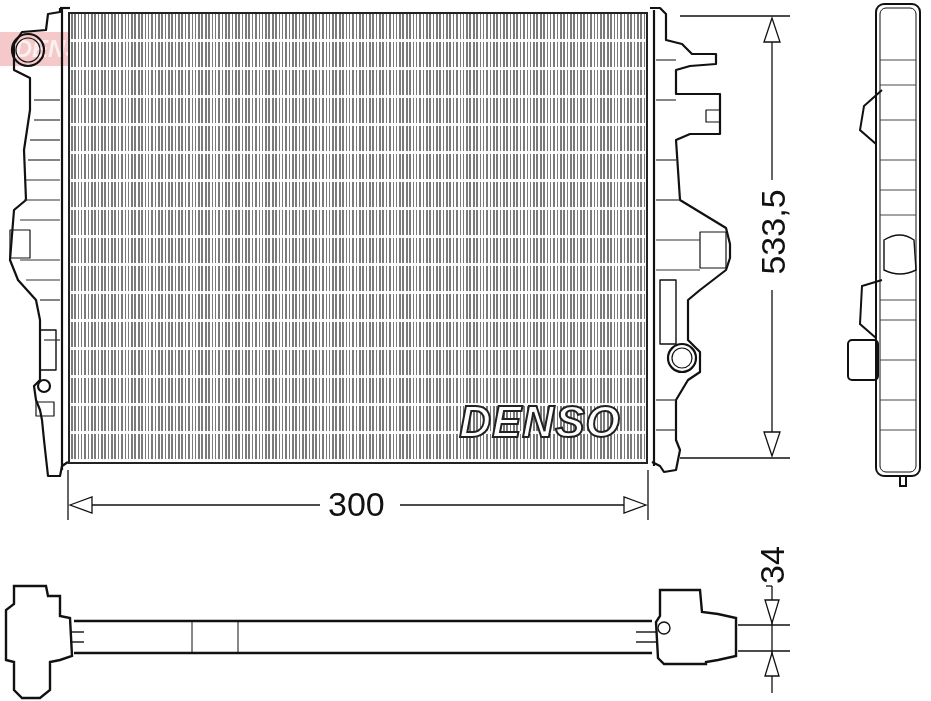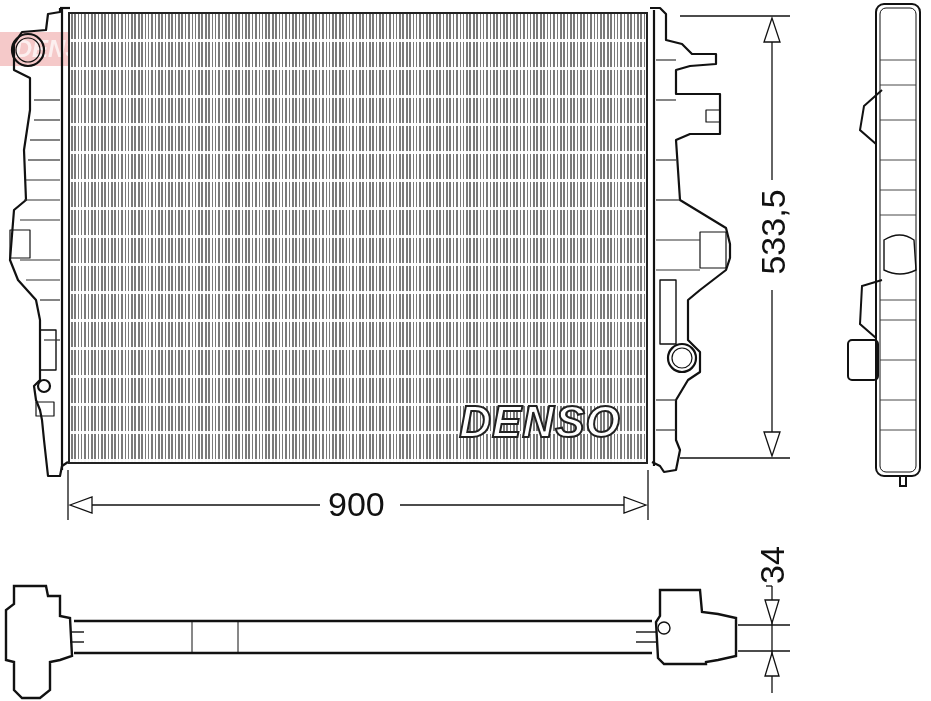--- a/index.html
+++ b/index.html
@@ -154,16 +154,16 @@
       <line x1="772" y1="586" x2="772" y2="600"></line>
       <polyline points="772,586 766,586" fill="none"></polyline>
       <line x1="772" y1="600" x2="772" y2="693"></line>
       <polygon points="772,623 765,600 779,600"></polygon>
       <polygon points="772,653 765,676 779,676"></polygon>
     </g>
   </svg>
 
   <div class="abs logo">DENSO</div>
 
-  <div class="abs dim-text" style="left:324px; top:487px; padding:0 4px;">900</div>
+  <div class="abs dim-text" style="left:324px; top:487px; padding:0 4px;">300</div>
   <div class="abs dim-text" style="left:728px; top:215px; width:90px; text-align:center; transform:rotate(-90deg); transform-origin:center;">533,5</div>
   <div class="abs dim-text" style="left:752px; top:548px; width:40px; text-align:center; transform:rotate(-90deg); transform-origin:center;">34</div>
 </div>
 
 </body></html>

